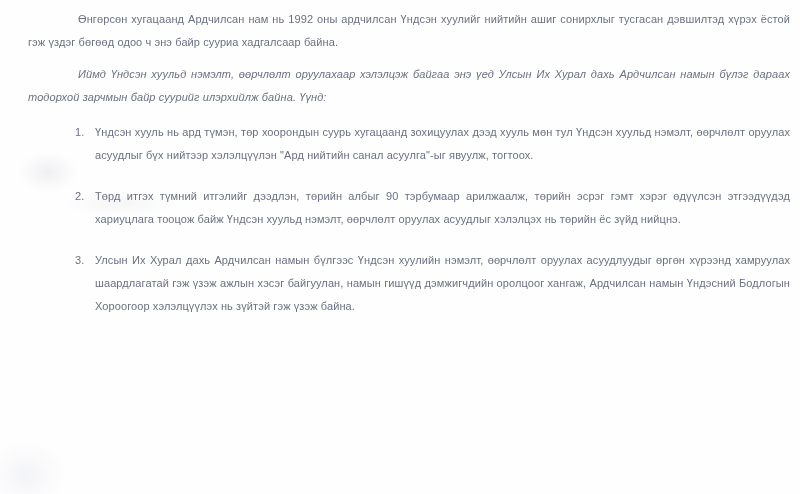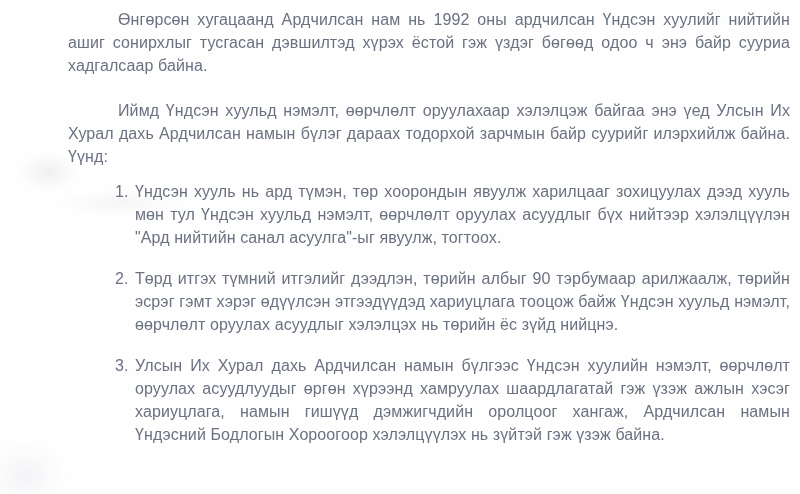--- a/index.html
+++ b/index.html
@@ -8,34 +8,35 @@
     background: #ffffff;
   }
   .page {
     position: relative;
     width: 800px;
     height: 494px;
     background: #fffefe;
     overflow: hidden;
     font-family: "Liberation Sans", "DejaVu Sans", sans-serif;
     color: #6a7180;
-    font-size: 16px;
+    font-size: 11px;
     line-height: 23px;
     letter-spacing: 0.1px;
     box-sizing: border-box;
-    padding: 8px 10px 0 68px;
+    padding: 8px 10px 0 28px;
     filter: blur(0.3px);
   }
   .para {
     margin: 0;
     text-align: justify;
     text-indent: 50px;
   }
   .para.second {
-    margin-top: 22px;
+    margin-top: 9px;
+    font-style: italic;
   }
   .list {
     margin-top: 12px;
   }
   .item {
     position: relative;
     padding-left: 67px;
     box-sizing: border-box;
   }
   .item + .item {
@@ -79,28 +80,28 @@
   <div class="artifact a3"></div>
 
   <p class="para first">Өнгөрсөн хугацаанд Ардчилсан нам нь 1992 оны ардчилсан Үндсэн хуулийг нийтийн ашиг сонирхлыг тусгасан дэвшилтэд хүрэх ёстой гэж үздэг бөгөөд одоо ч энэ байр сууриа хадгалсаар байна.</p>
 
   <p class="para second">Иймд Үндсэн хуульд нэмэлт, өөрчлөлт оруулахаар хэлэлцэж байгаа энэ үед Улсын Их Хурал дахь Ардчилсан намын бүлэг дараах тодорхой зарчмын байр суурийг илэрхийлж байна. Үүнд:</p>
 
   <div class="list">
 
     <div class="item">
       <span class="num">1.</span>
-      <span class="itext">Үндсэн хууль нь ард түмэн, төр хоорондын явуулж харилцааг зохицуулах дээд хууль мөн тул Үндсэн хуульд нэмэлт, өөрчлөлт оруулах асуудлыг бүх нийтээр хэлэлцүүлэн "Ард нийтийн санал асуулга"-ыг явуулж, тогтоох.</span>
+      <span class="itext">Үндсэн хууль нь ард түмэн, төр хоорондын суурь хугацаанд зохицуулах дээд хууль мөн тул Үндсэн хуульд нэмэлт, өөрчлөлт оруулах асуудлыг бүх нийтээр хэлэлцүүлэн "Ард нийтийн санал асуулга"-ыг явуулж, тогтоох.</span>
     </div>
 
     <div class="item">
       <span class="num">2.</span>
       <span class="itext">Төрд итгэх түмний итгэлийг дээдлэн, төрийн албыг 90 тэрбумаар арилжаалж, төрийн эсрэг гэмт хэрэг өдүүлсэн этгээдүүдэд хариуцлага тооцож байж Үндсэн хуульд нэмэлт, өөрчлөлт оруулах асуудлыг хэлэлцэх нь төрийн ёс зүйд нийцнэ.</span>
     </div>
 
     <div class="item">
       <span class="num">3.</span>
-      <span class="itext">Улсын Их Хурал дахь Ардчилсан намын бүлгээс Үндсэн хуулийн нэмэлт, өөрчлөлт оруулах асуудлуудыг өргөн хүрээнд хамруулах шаардлагатай гэж үзэж ажлын хэсэг хариуцлага, намын гишүүд дэмжигчдийн оролцоог хангаж, Ардчилсан намын Үндэсний Бодлогын Хороогоор хэлэлцүүлэх нь зүйтэй гэж үзэж байна.</span>
+      <span class="itext">Улсын Их Хурал дахь Ардчилсан намын бүлгээс Үндсэн хуулийн нэмэлт, өөрчлөлт оруулах асуудлуудыг өргөн хүрээнд хамруулах шаардлагатай гэж үзэж ажлын хэсэг байгуулан, намын гишүүд дэмжигчдийн оролцоог хангаж, Ардчилсан намын Үндэсний Бодлогын Хороогоор хэлэлцүүлэх нь зүйтэй гэж үзэж байна.</span>
     </div>
 
   </div>
 
 </div>
 
 </body></html>

